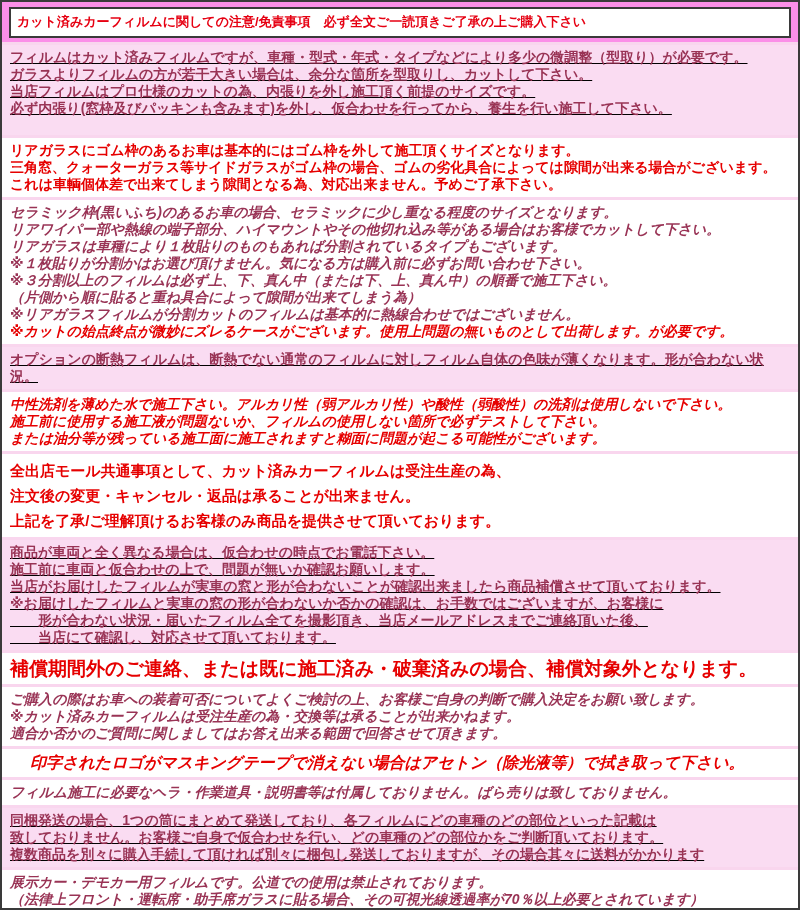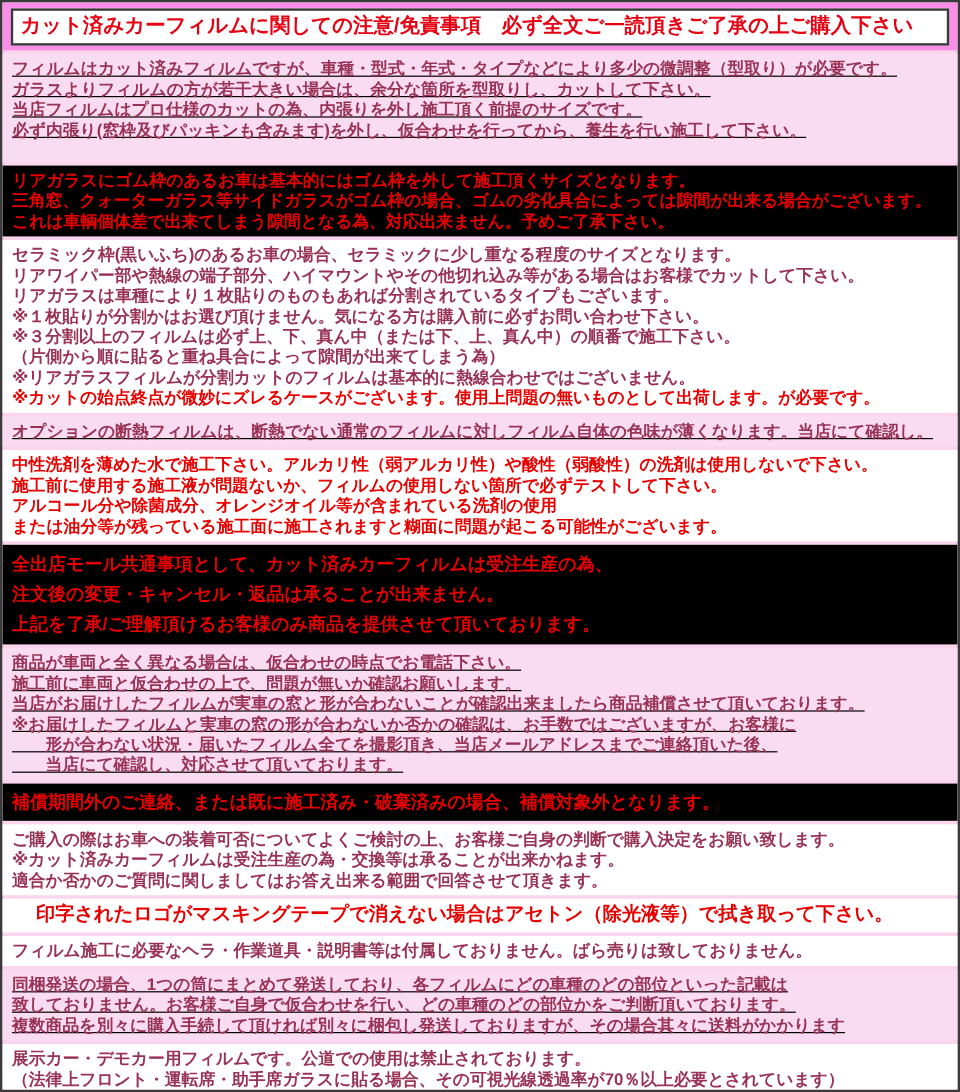--- a/index.html
+++ b/index.html
@@ -17,36 +17,36 @@
   }
   .title-row{
     background:#fb8fe8;              
     padding:5px 7px 4px 7px;
   }
   .title-box{
     box-sizing:border-box;
     background:#ffffff;
     border:2px solid #3a3a3a;
     padding:3px 6px 4px 6px;
-    font-size:17px;line-height:20px;font-weight:bold;
+    font-size:13px;line-height:20px;font-weight:bold;
     color:#e60012;
     white-space:nowrap;overflow:hidden;
   }
   .section{padding:4px 8px;}
   .bg-pale {background:#fadcf2;text-decoration:underline;}
-  .bg-deep {background:#000000;}
-  .bg-white{background:#ffffff;}
+  .bg-deep {background:#ffffff;}
+  .bg-white{background:#ffffff;font-style:italic;}
   .pad-after{padding-bottom:18px;}    
   .line{
     white-space:pre-wrap;
     font-weight:bold;
   }
   .sz-body .line{font-size:14px;line-height:17px;}
   .sz-big  .line{font-size:15px;line-height:25px;}
-  .sz-head .line{font-size:15px;line-height:23px;}
+  .sz-head .line{font-size:19px;line-height:23px;}
   .sz-mid  .line{font-size:16px;line-height:20px;padding-left:20px;}
   .c-maroon .line{color:#993355;}
   .c-red    .line{color:#e60000;}
   .line.force-red{color:#e60000;}
 </style>
 </head>
 <body>
 
 <div class="page">
   <div class="title-row">
@@ -69,26 +69,25 @@
         <div class="line">セラミック枠(黒いふち)のあるお車の場合、セラミックに少し重なる程度のサイズとなります。</div>
         <div class="line">リアワイパー部や熱線の端子部分、ハイマウントやその他切れ込み等がある場合はお客様でカットして下さい。</div>
         <div class="line">リアガラスは車種により１枚貼りのものもあれば分割されているタイプもございます。</div>
         <div class="line">※１枚貼りが分割かはお選び頂けません。気になる方は購入前に必ずお問い合わせ下さい。</div>
         <div class="line">※３分割以上のフィルムは必ず上、下、真ん中（または下、上、真ん中）の順番で施工下さい。</div>
         <div class="line">（片側から順に貼ると重ね具合によって隙間が出来てしまう為）</div>
         <div class="line">※リアガラスフィルムが分割カットのフィルムは基本的に熱線合わせではございません。</div>
         <div class="line force-red">※カットの始点終点が微妙にズレるケースがございます。使用上問題の無いものとして出荷します。が必要です。</div>
       </div>
       <div class="section bg-pale sz-body c-maroon">
-        <div class="line">オプションの断熱フィルムは、断熱でない通常のフィルムに対しフィルム自体の色味が薄くなります。当店にて確認し。</div>
+        <div class="line">オプションの断熱フィルムは、断熱でない通常のフィルムに対しフィルム自体の色味が薄くなります。形が合わない状況。</div>
       </div>
       <div class="section bg-white sz-body c-red">
         <div class="line">中性洗剤を薄めた水で施工下さい。アルカリ性（弱アルカリ性）や酸性（弱酸性）の洗剤は使用しないで下さい。</div>
         <div class="line">施工前に使用する施工液が問題ないか、フィルムの使用しない箇所で必ずテストして下さい。</div>
-        <div class="line">アルコール分や除菌成分、オレンジオイル等が含まれている洗剤の使用</div>
         <div class="line">または油分等が残っている施工面に施工されますと糊面に問題が起こる可能性がございます。</div>
       </div>
       <div class="section bg-deep sz-big c-red">
         <div class="line">全出店モール共通事項として、カット済みカーフィルムは受注生産の為、</div>
         <div class="line">注文後の変更・キャンセル・返品は承ることが出来ません。</div>
         <div class="line">上記を了承/ご理解頂けるお客様のみ商品を提供させて頂いております。</div>
       </div>
       <div class="section bg-pale sz-body c-maroon">
         <div class="line">商品が車両と全く異なる場合は、仮合わせの時点でお電話下さい。</div>
         <div class="line">施工前に車両と仮合わせの上で、問題が無いか確認お願いします。</div>

